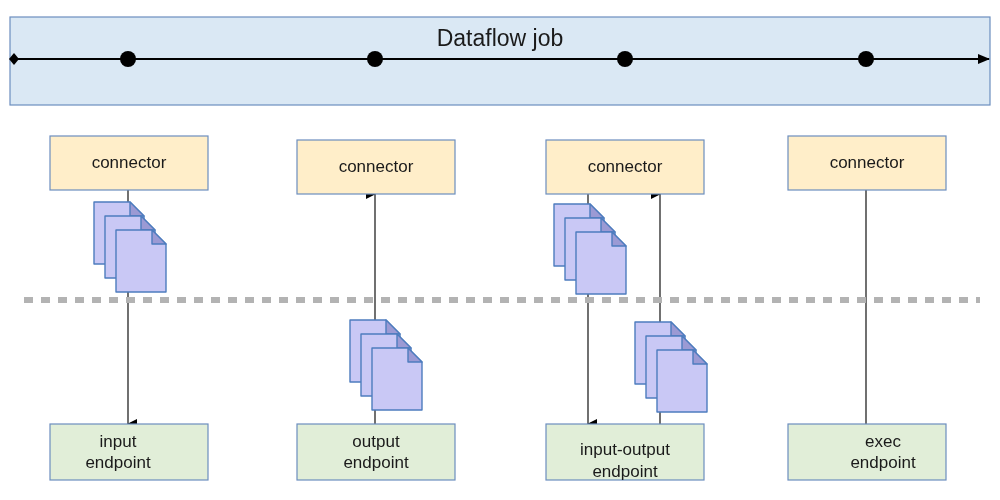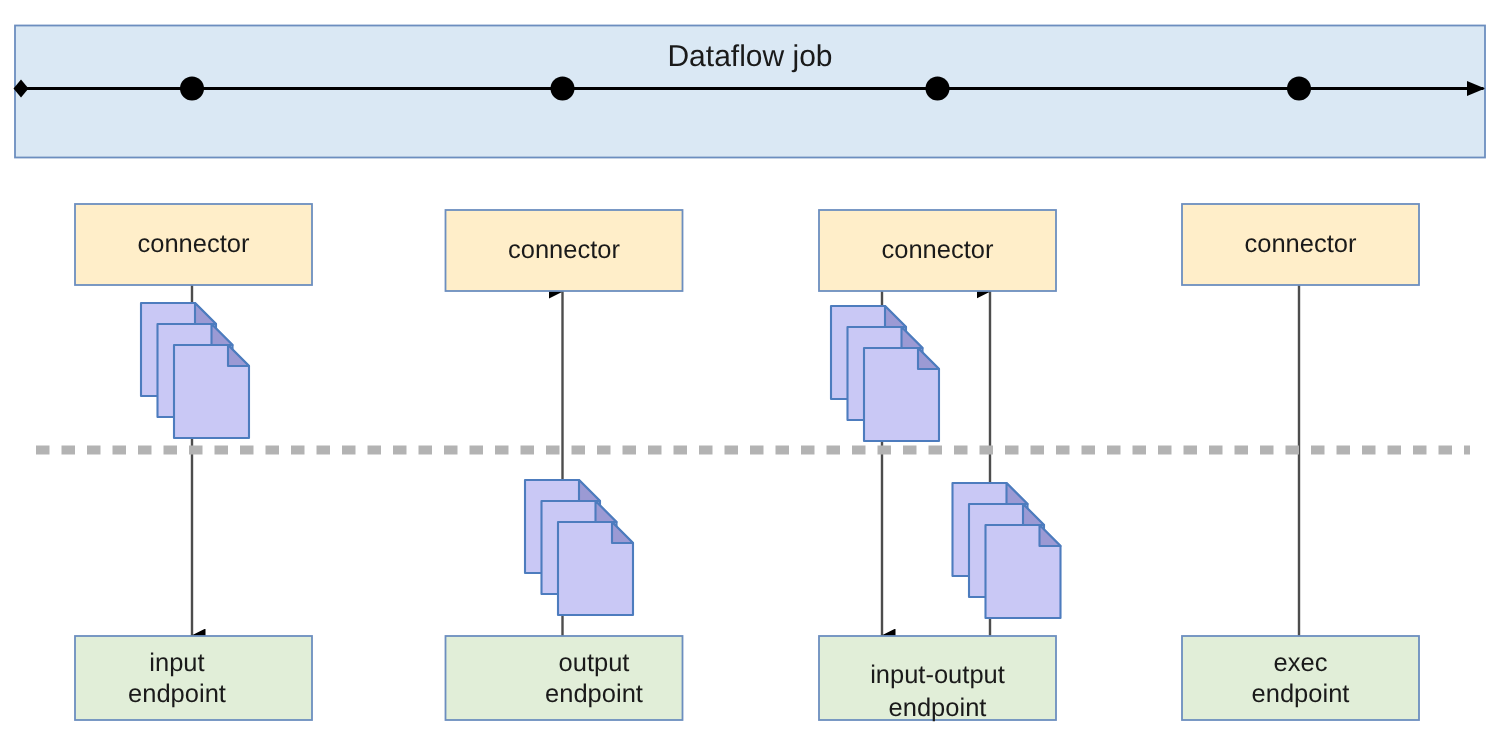--- a/index.html
+++ b/index.html
@@ -30,21 +30,21 @@
     display: flex;
     align-items: center;
     justify-content: center;
     text-align: center;
     line-height: 1.25;
     color: #1a1a1a;
     pointer-events: none;
     white-space: pre-line;
   }
   .job-title {
-    font-size: 20px;
+    font-size: 23px;
   }
   .connector-label {
     font-size: 17px;
     border-radius: 25px;
   }
   .endpoint-label {
     font-size: 17px;
   }
   .hit {
     position: absolute;
@@ -153,27 +153,27 @@
       </g>
     </svg>
 
   <div class="node-label job-title" style="left: 10px; top: 23px; width: 980px; height: 30px;">Dataflow job</div>
 
   <div id="labels">
       <div class="node-label connector-label" style="left: 50px; top: 136px; width: 158px; height: 54px;">connector</div>
       <div class="node-label endpoint-label" style="left: 50px; top: 424px; width: 136px; height: 56px;">input
 endpoint</div>
       <div class="node-label connector-label" style="left: 297px; top: 140px; width: 158px; height: 54px;">connector</div>
-      <div class="node-label endpoint-label" style="left: 297px; top: 424px; width: 158px; height: 56px; padding-left: 20px;">output
+      <div class="node-label endpoint-label" style="left: 297px; top: 424px; width: 158px; height: 56px;">output
 endpoint</div>
       <div class="node-label connector-label" style="left: 546px; top: 140px; width: 158px; height: 54px;">connector</div>
       <div class="node-label endpoint-label" style="left: 546px; top: 424px; width: 158px; height: 73px;">input-output
 endpoint</div>
       <div class="node-label connector-label" style="left: 788px; top: 136px; width: 158px; height: 54px;">connector</div>
-      <div class="node-label endpoint-label" style="left: 788px; top: 424px; width: 158px; height: 56px;">exec
+      <div class="node-label endpoint-label" style="left: 788px; top: 424px; width: 158px; height: 56px; padding-left: 16px;">exec
 endpoint</div>
     </div>
 
   <div id="hits">
       <div class="hit" style="left: 10px; top: 17px; width: 980px; height: 88px;"></div>
       <div class="hit" style="left: 50px; top: 136px; width: 158px; height: 54px;"></div>
       <div class="hit" style="left: 50px; top: 424px; width: 158px; height: 56px;"></div>
       <div class="hit" style="left: 297px; top: 140px; width: 158px; height: 54px;"></div>
       <div class="hit" style="left: 297px; top: 424px; width: 158px; height: 56px;"></div>
       <div class="hit" style="left: 546px; top: 140px; width: 158px; height: 54px;"></div>

